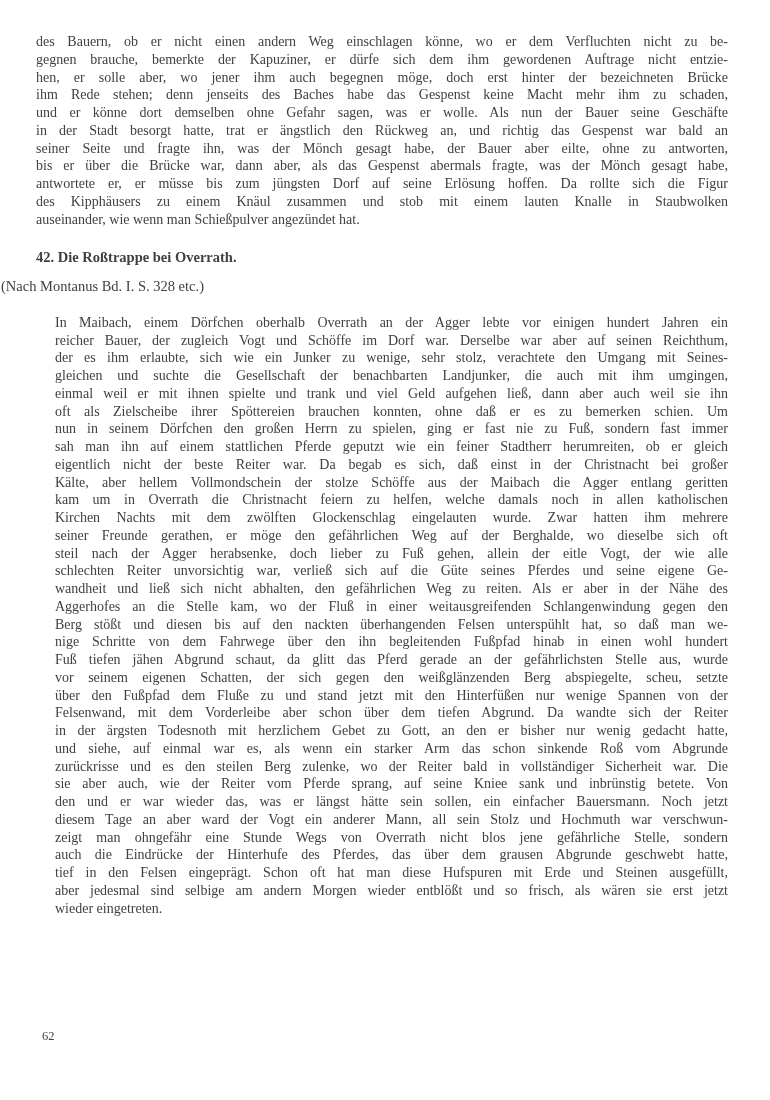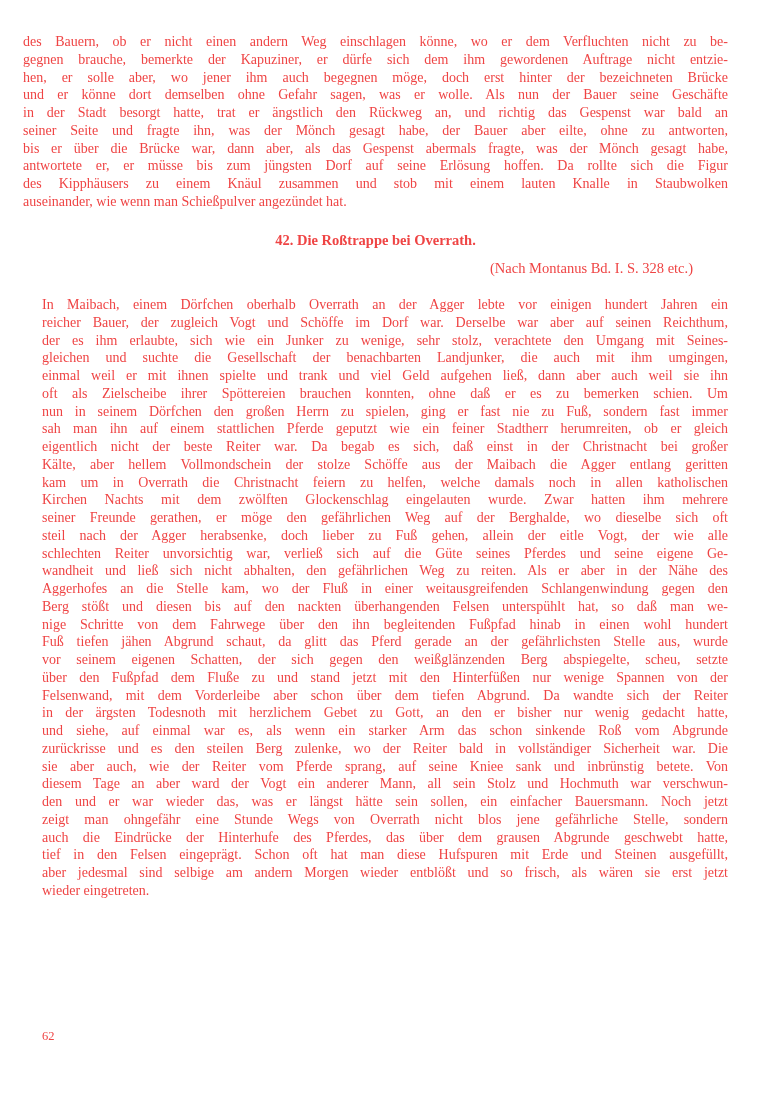--- a/index.html
+++ b/index.html
@@ -6,48 +6,47 @@
     margin: 0;
     padding: 0;
     background: #ffffff;
   }
   .page {
     position: relative;
     width: 770px;
     height: 1100px;
     background: #ffffff;
     box-sizing: border-box;
-    padding: 33px 42px 0 23px;
-    color: #ef4444;
+    padding: 33px 42px 0 36px;
+    color: #404040;
     font-family: "Liberation Serif", "DejaVu Serif", serif;
     overflow: hidden;
   }
   .paragraph {
     font-size: 14px;
     line-height: 17.75px;
   }
   .paragraph .line {
     text-align: justify;
     text-align-last: justify;
     height: 17.75px;
   }
   .paragraph .line.last {
     text-align-last: left;
   }
   .heading {
     font-size: 14.5px;
     line-height: 17.75px;
     font-weight: bold;
-    text-align: center;
     margin: 21px 0 0 0;
   }
   .subtitle {
     font-size: 14.5px;
     line-height: 17.75px;
-    text-align: right;
+    text-align: left;
     margin: 11px 0 0 0;
     transform: translateX(-35px);
   }
   .paragraph.main {
     margin-top: 18px;
     margin-left: 19px;
   }
   .page-number {
     position: absolute;
     left: 42px;
@@ -58,20 +57,21 @@
 </style>
 </head>
 <body>
 
 <div class="page">
 
   <div class="paragraph">
       <div class="line">des Bauern, ob er nicht einen andern Weg einschlagen könne, wo er dem Verfluchten nicht zu be-</div>
       <div class="line">gegnen brauche, bemerkte der Kapuziner, er dürfe sich dem ihm gewordenen Auftrage nicht entzie-</div>
       <div class="line">hen, er solle aber, wo jener ihm auch begegnen möge, doch erst hinter der bezeichneten Brücke</div>
+      <div class="line">ihm Rede stehen; denn jenseits des Baches habe das Gespenst keine Macht mehr ihm zu schaden,</div>
       <div class="line">und er könne dort demselben ohne Gefahr sagen, was er wolle. Als nun der Bauer seine Geschäfte</div>
       <div class="line">in der Stadt besorgt hatte, trat er ängstlich den Rückweg an, und richtig das Gespenst war bald an</div>
       <div class="line">seiner Seite und fragte ihn, was der Mönch gesagt habe, der Bauer aber eilte, ohne zu antworten,</div>
       <div class="line">bis er über die Brücke war, dann aber, als das Gespenst abermals fragte, was der Mönch gesagt habe,</div>
       <div class="line">antwortete er, er müsse bis zum jüngsten Dorf auf seine Erlösung hoffen. Da rollte sich die Figur</div>
       <div class="line">des Kipphäusers zu einem Knäul zusammen und stob mit einem lauten Knalle in Staubwolken</div>
       <div class="line last">auseinander, wie wenn man Schießpulver angezündet hat.</div>
     </div>
 
   <h2 class="heading">42. Die Roßtrappe bei Overrath.</h2>
@@ -99,22 +99,22 @@
       <div class="line">Berg stößt und diesen bis auf den nackten überhangenden Felsen unterspühlt hat, so daß man we-</div>
       <div class="line">nige Schritte von dem Fahrwege über den ihn begleitenden Fußpfad hinab in einen wohl hundert</div>
       <div class="line">Fuß tiefen jähen Abgrund schaut, da glitt das Pferd gerade an der gefährlichsten Stelle aus, wurde</div>
       <div class="line">vor seinem eigenen Schatten, der sich gegen den weißglänzenden Berg abspiegelte, scheu, setzte</div>
       <div class="line">über den Fußpfad dem Fluße zu und stand jetzt mit den Hinterfüßen nur wenige Spannen von der</div>
       <div class="line">Felsenwand, mit dem Vorderleibe aber schon über dem tiefen Abgrund. Da wandte sich der Reiter</div>
       <div class="line">in der ärgsten Todesnoth mit herzlichem Gebet zu Gott, an den er bisher nur wenig gedacht hatte,</div>
       <div class="line">und siehe, auf einmal war es, als wenn ein starker Arm das schon sinkende Roß vom Abgrunde</div>
       <div class="line">zurückrisse und es den steilen Berg zulenke, wo der Reiter bald in vollständiger Sicherheit war. Die</div>
       <div class="line">sie aber auch, wie der Reiter vom Pferde sprang, auf seine Kniee sank und inbrünstig betete. Von</div>
+      <div class="line">den und er war wieder das, was er längst hätte sein sollen, ein einfacher Bauersmann. Noch jetzt</div>
       <div class="line">diesem Tage an aber ward der Vogt ein anderer Mann, all sein Stolz und Hochmuth war verschwun-</div>
-      <div class="line">den und er war wieder das, was er längst hätte sein sollen, ein einfacher Bauersmann. Noch jetzt</div>
       <div class="line">zeigt man ohngefähr eine Stunde Wegs von Overrath nicht blos jene gefährliche Stelle, sondern</div>
       <div class="line">auch die Eindrücke der Hinterhufe des Pferdes, das über dem grausen Abgrunde geschwebt hatte,</div>
       <div class="line">tief in den Felsen eingeprägt. Schon oft hat man diese Hufspuren mit Erde und Steinen ausgefüllt,</div>
       <div class="line">aber jedesmal sind selbige am andern Morgen wieder entblößt und so frisch, als wären sie erst jetzt</div>
       <div class="line last">wieder eingetreten.</div>
     </div>
 
   <div class="page-number">62</div>
 
 </div>

